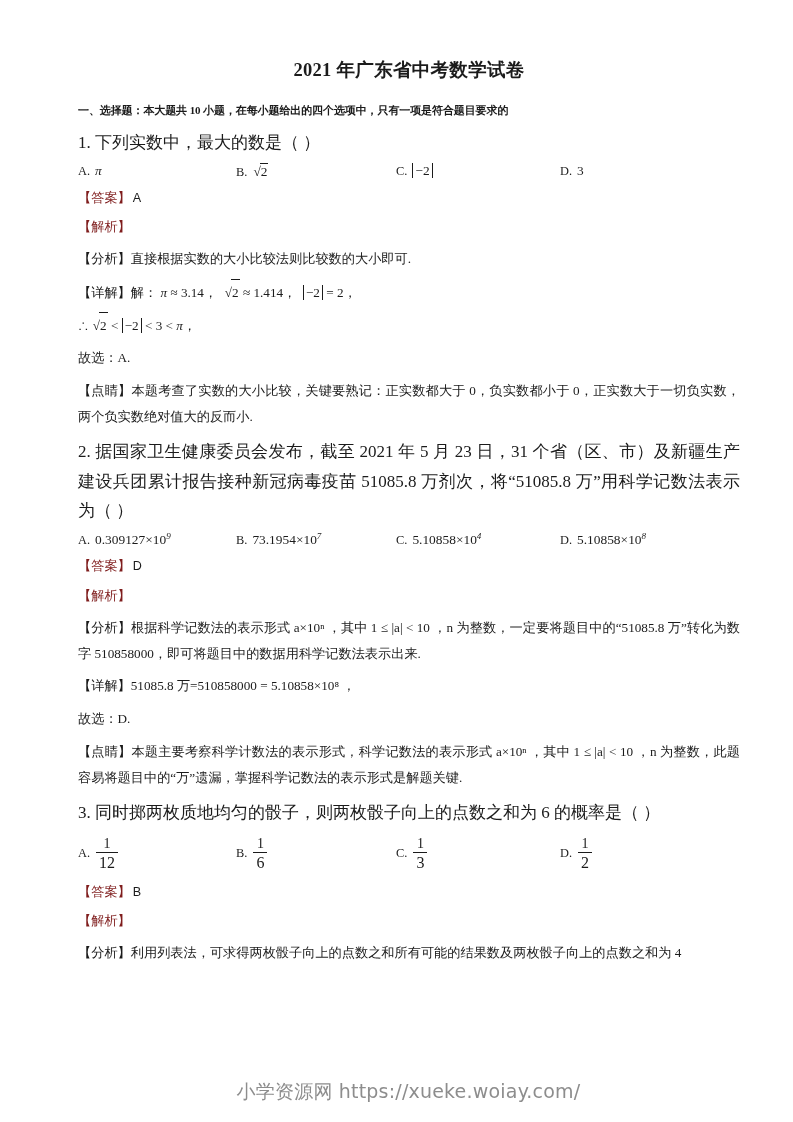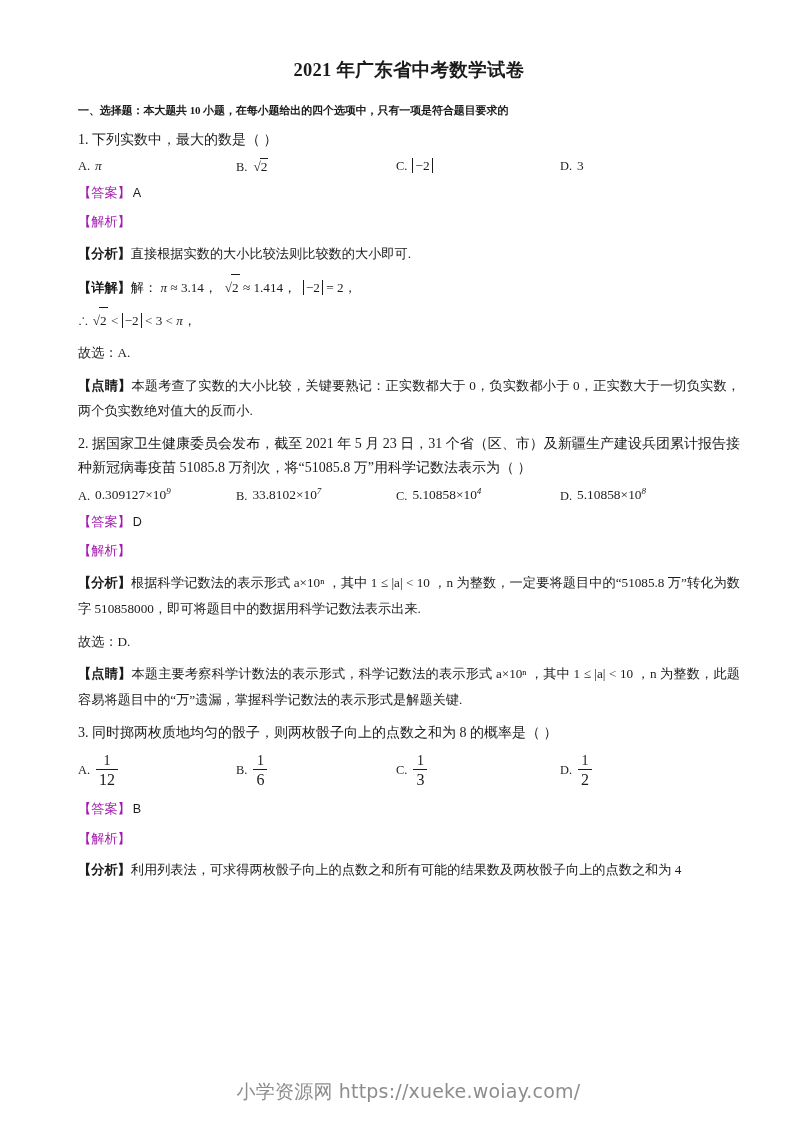--- a/index.html
+++ b/index.html
@@ -44,21 +44,21 @@
   .section-heading {
     font-weight: bold;
     font-size: 11px;
     line-height: 1.5;
     margin: 0 0 9px 0;
     letter-spacing: -0.1px;
   }
 
   
   .q-stem {
-    font-size: 14px;
+    font-size: 17px;
     line-height: 1.72;
     margin: 8px 0 6px 0;
     text-align: justify;
   }
 
   
   .opt-row {
     display: flex;
     align-items: flex-start;
     margin: 4px 0 6px 0;
@@ -86,38 +86,38 @@
 
   .opt-row.tall { align-items: center; min-height: 40px; }
 
   
   .tag-line {
     font-size: 13.2px;
     line-height: 1.72;
     margin: 7px 0 7px 0;
   }
   .tag {
-    color: #a21caf;
+    color: #7f1d1d;
   }
   .tag-val {
     color: #1b1b1b;
     font-family: "Liberation Sans", "DejaVu Sans", sans-serif;
     font-size: 12.6px;
     padding-left: 2px;
   }
 
   
   .para {
     font-size: 13.2px;
     line-height: 1.95;
     margin: 7px 0 7px 0;
     text-align: justify;
   }
   .para.tight { line-height: 1.9; }
-  .bold-tag { font-weight: bold; }
+  .bold-tag { font-weight: normal; }
 
   
   .math {
     font-family: "Liberation Serif", "DejaVu Serif", serif;
     font-style: italic;
     white-space: nowrap;
   }
   .math .up { font-style: normal; }
   sup.expn { font-size: 0.68em; vertical-align: super; font-style: italic; }
 
@@ -251,21 +251,21 @@
         <span>据国家卫生健康委员会发布，截至 2021 年 5 月 23 日，31 个省（区、市）及新疆生产建设兵团累计报告接种新冠病毒疫苗 51085.8 万剂次，将“51085.8 万”用科学记数法表示为（        ）</span>
       </div>
 
       <div class="opt-row cols">
         <div class="opt">
           <span class="lbl">A.</span>
           <span class="val"><span>0.309127</span>×10<sup class="expn">9</sup></span>
         </div>
         <div class="opt">
           <span class="lbl">B.</span>
-          <span class="val"><span>33.8102</span>×10<sup class="expn">7</sup></span>
+          <span class="val"><span>73.1954</span>×10<sup class="expn">7</sup></span>
         </div>
         <div class="opt">
           <span class="lbl">C.</span>
           <span class="val"><span>5.10858</span>×10<sup class="expn">4</sup></span>
         </div>
         <div class="opt">
           <span class="lbl">D.</span>
           <span class="val"><span>5.10858</span>×10<sup class="expn">8</sup></span>
         </div>
       </div>
@@ -275,32 +275,35 @@
       </div>
 
       <div class="tag-line">
         <span class="tag">【解析】</span>
       </div>
 
       <div class="para">
         <span class="bold-tag">【分析】</span><span>根据科学记数法的表示形式 a×10ⁿ ，其中 1 ≤ |a| &lt; 10 ，n 为整数，一定要将题目中的“51085.8 万”转化为数字 510858000，即可将题目中的数据用科学记数法表示出来.</span>
       </div>
 
+      <div class="para">
+        <span class="bold-tag">【详解】</span><span>51085.8 万=510858000 = 5.10858×10⁸ ，</span>
+      </div>
 
       <div class="para">故选：D.</div>
 
       <div class="para">
         <span class="bold-tag">【点睛】</span><span>本题主要考察科学计数法的表示形式，科学记数法的表示形式 a×10ⁿ ，其中 1 ≤ |a| &lt; 10 ，n 为整数，此题容易将题目中的“万”遗漏，掌握科学记数法的表示形式是解题关键.</span>
       </div>
     </div>
 
     <div>
       <div class="q-stem">
         <span>3.</span>
-        <span>同时掷两枚质地均匀的骰子，则两枚骰子向上的点数之和为 8 的概率是（        ）</span>
+        <span>同时掷两枚质地均匀的骰子，则两枚骰子向上的点数之和为 6 的概率是（        ）</span>
       </div>
 
       <div class="opt-row cols tall">
         <div class="opt">
           <span class="lbl">A.</span>
           <span class="val"><span class="frac">
                 <span class="num">1</span>
                 <span class="den">12</span>
               </span></span>
         </div>

